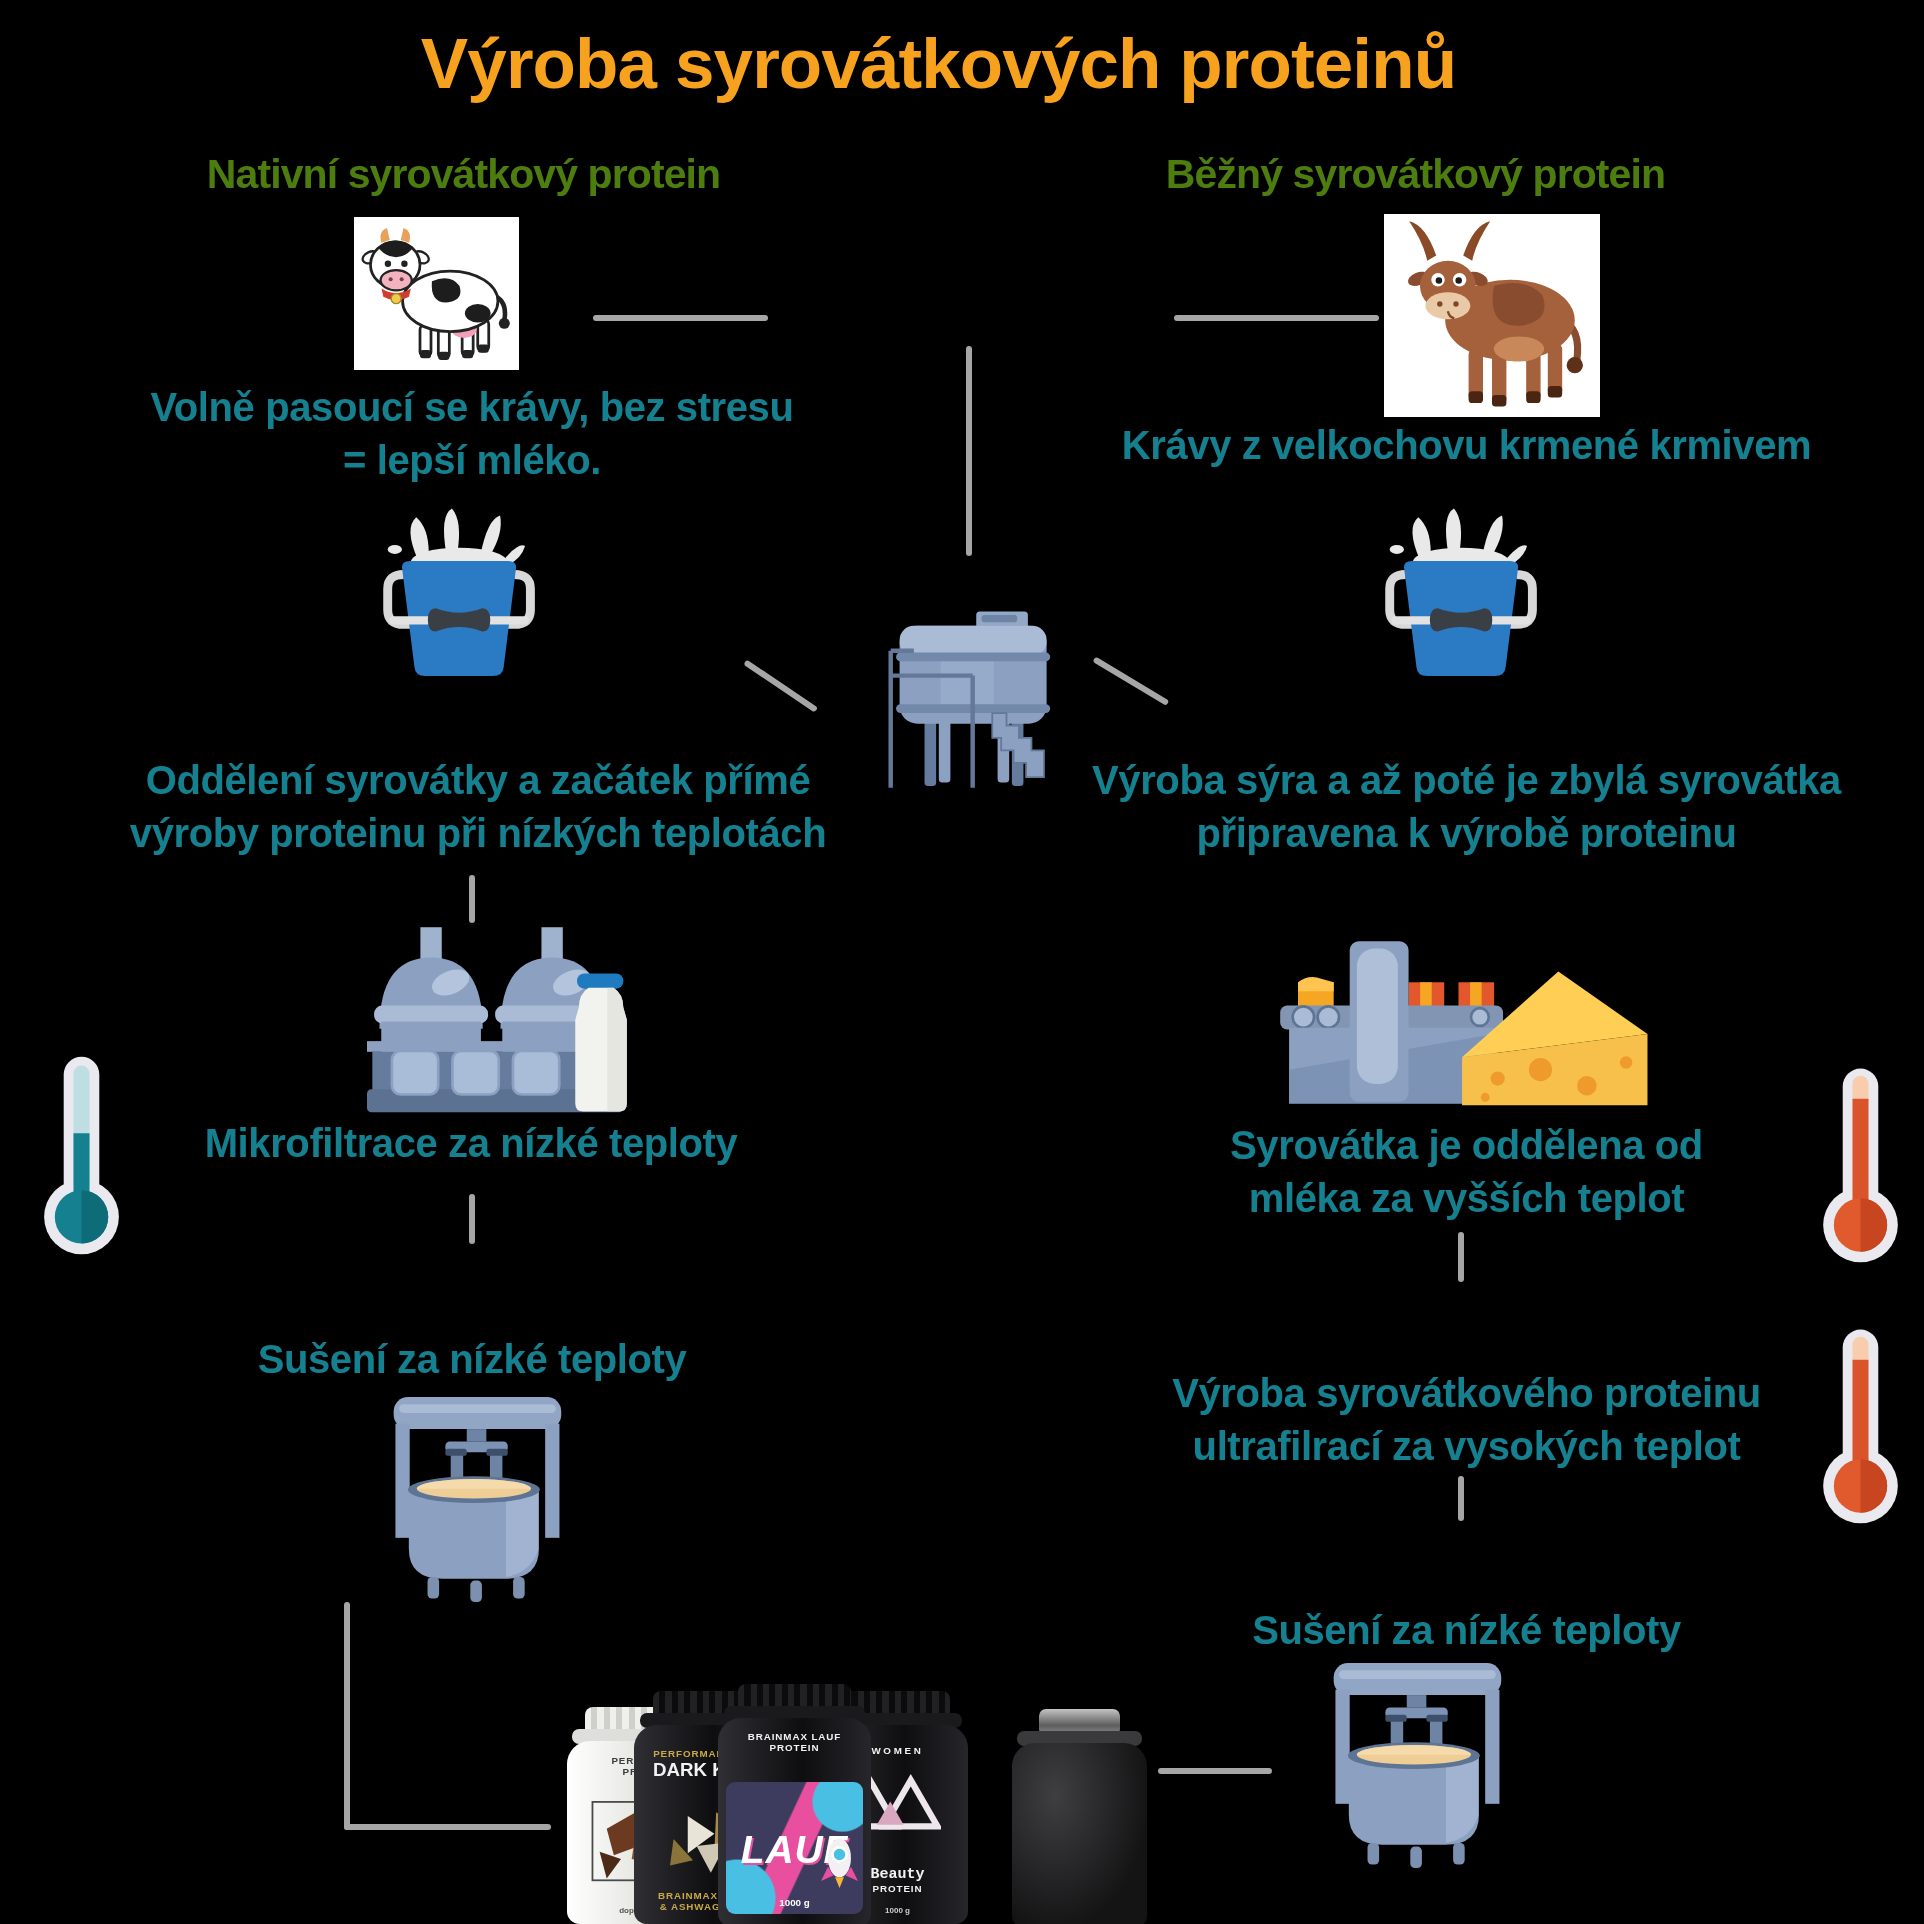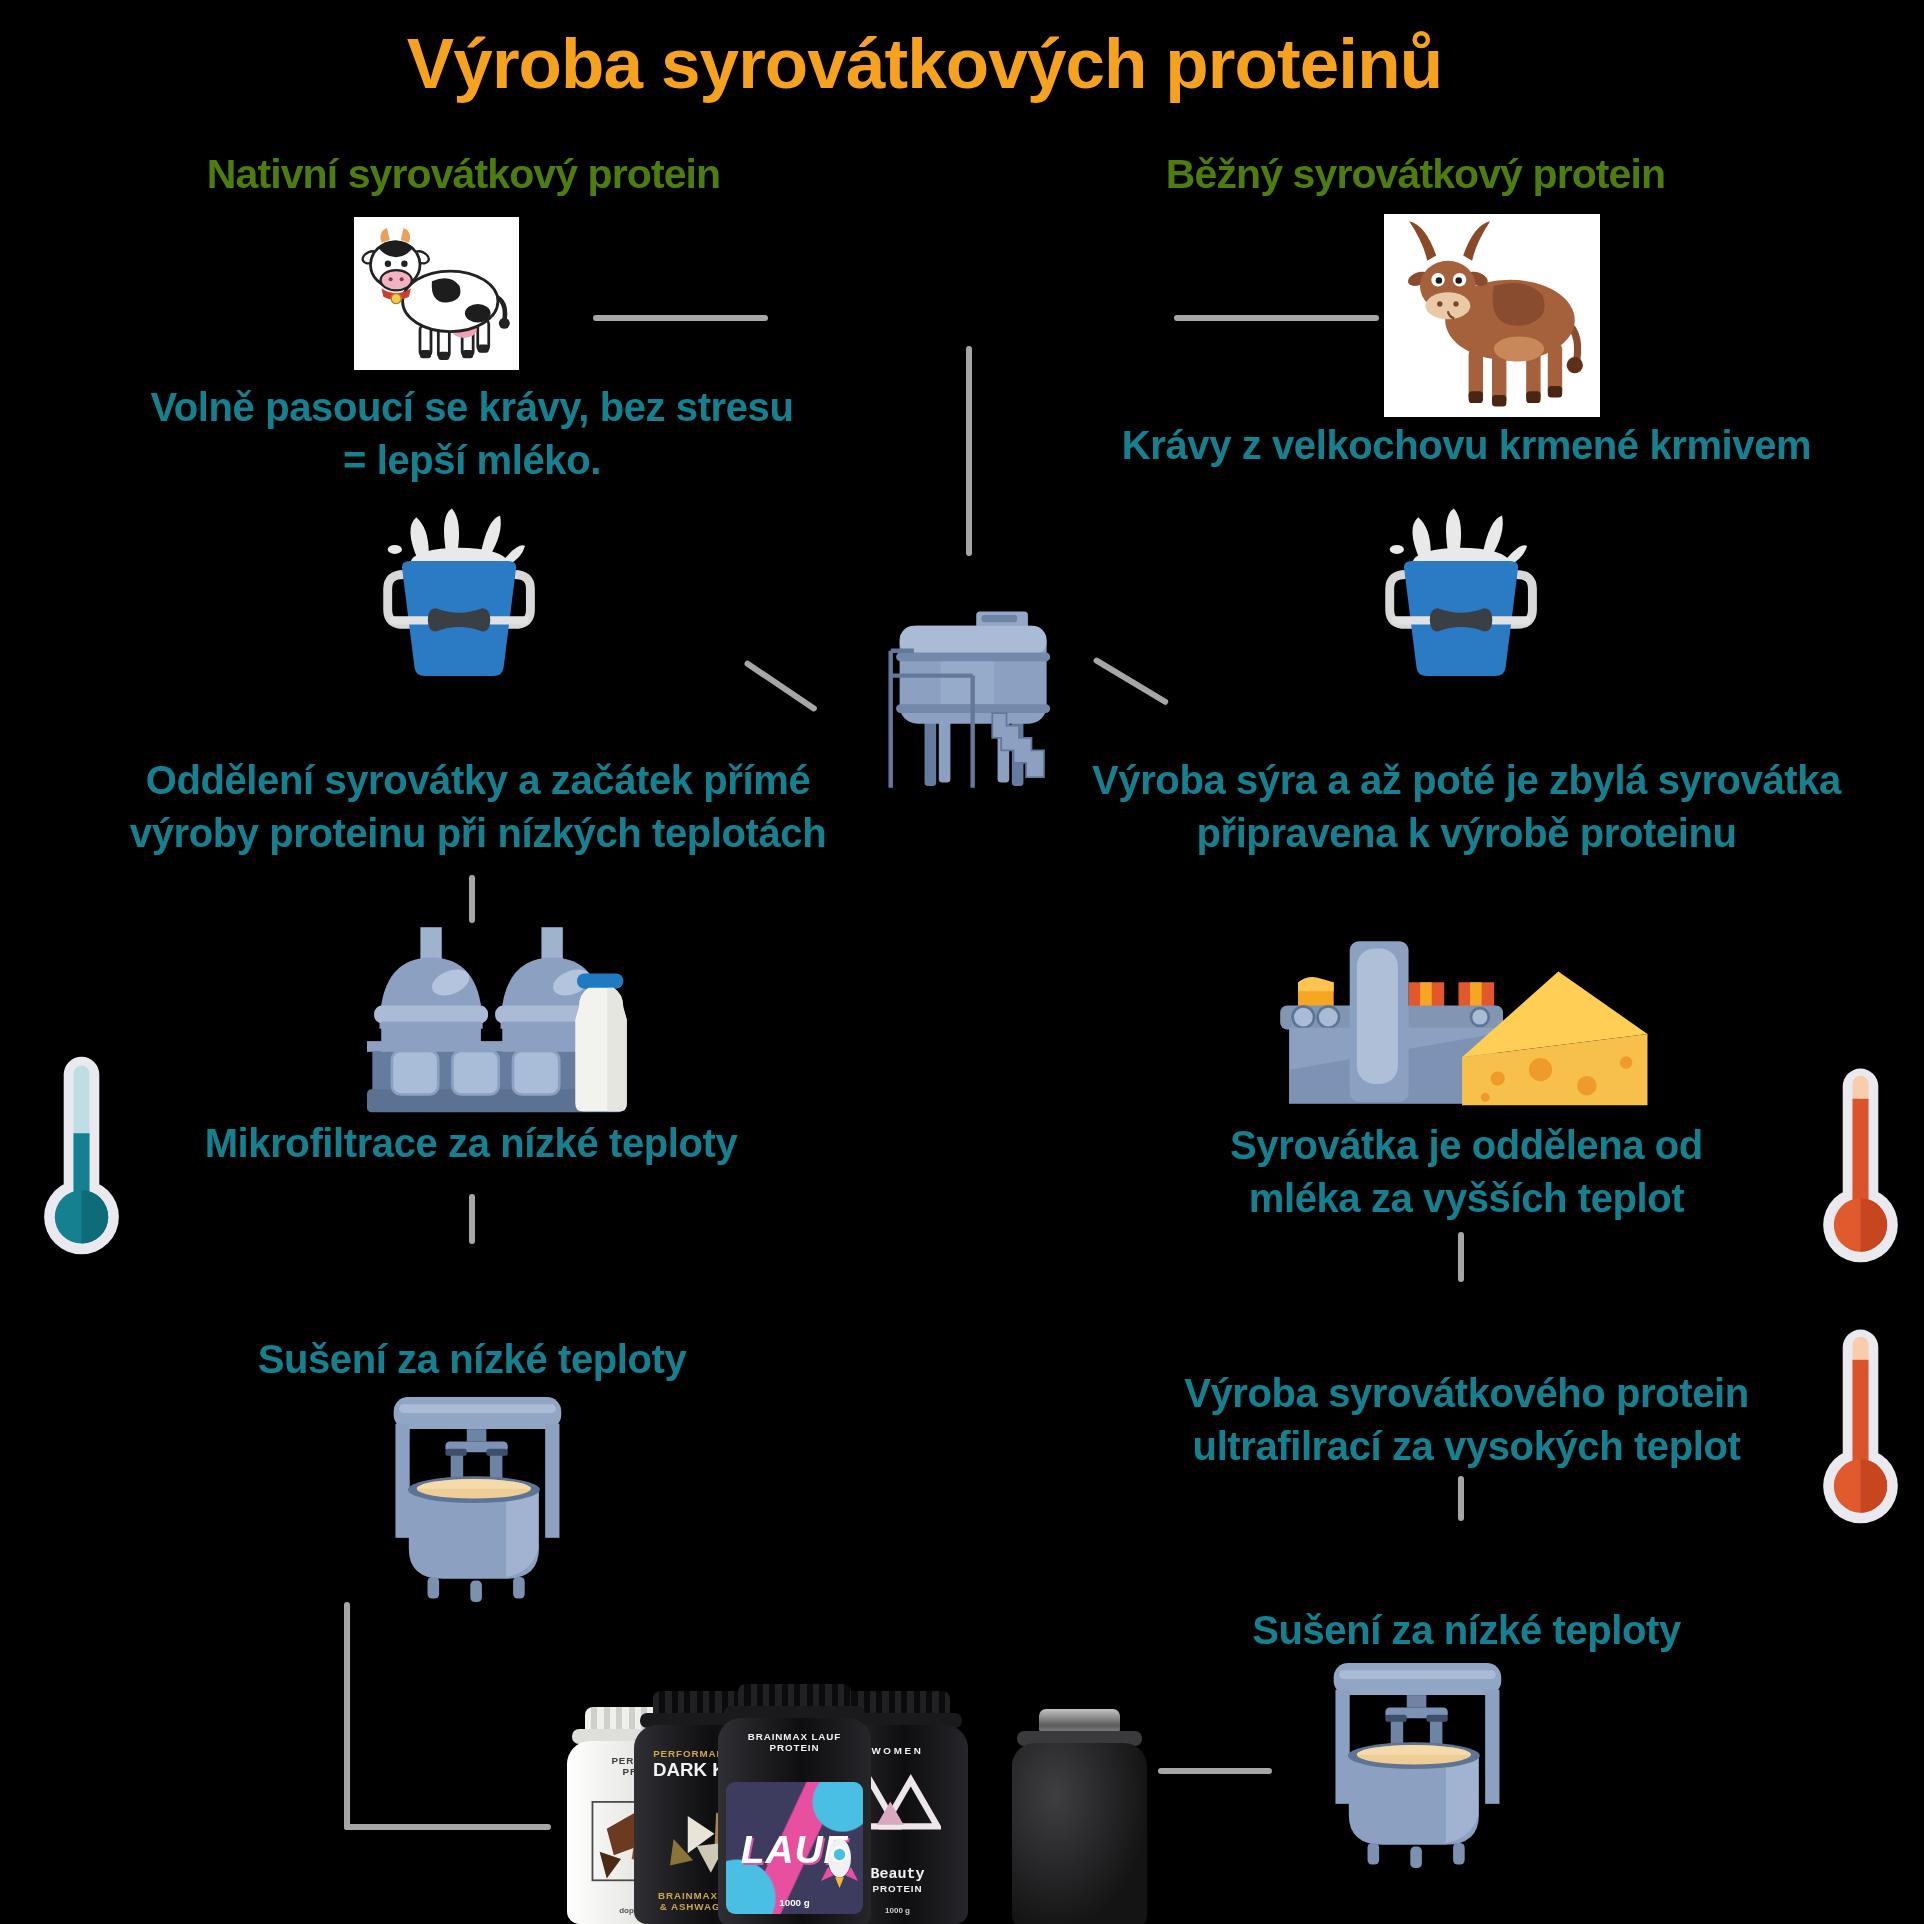--- a/index.html
+++ b/index.html
@@ -2,21 +2,21 @@
 <html style="font-size:14.3px"><head>
 <meta charset="utf-8">
 <style>
   html,body{margin:0;padding:0;background:#000;}
   .stage{
     position:relative;width:1925px;height:1925px;background:#000;overflow:hidden;
     font-family:"Liberation Sans","DejaVu Sans",sans-serif;font-weight:bold;
   }
   .abs{position:absolute;}
   .title{
-    left:2px;top:23px;width:1845px;text-align:center;
+    left:16px;top:23px;width:1845px;text-align:center;
     color:#F7A21E;font-size:71px;letter-spacing:-0.9px;
   }
   .col-header{
     top:151px;text-align:center;color:#4d7c0f;font-size:41px;letter-spacing:-0.9px;
   }
   .step-text{
     text-align:center;color:#15808F;font-size:40px;line-height:53px;letter-spacing:-0.4px;
   }
   .conn{position:absolute;background:#A6A6A6;border-radius:3.6px;}
   .card{position:absolute;background:#fff;}
@@ -298,21 +298,21 @@
   </div>
 
   <div class="abs step-text" style="left:52px;top:1117px;width:838px;">Mikrofiltrace za nízké teploty</div>
   <div class="abs step-text" style="left:1043px;top:1119px;width:847px;">
     <div>Syrovátka je oddělena od</div>
     <div>mléka za vyšších teplot</div>
   </div>
 
   <div class="abs step-text" style="left:53px;top:1333px;width:838px;">Sušení za nízké teploty</div>
   <div class="abs step-text" style="left:1043px;top:1367px;width:847px;">
-    <div>Výroba syrovátkového protein</div>
+    <div>Výroba syrovátkového proteinu</div>
     <div>ultrafilrací za vysokých teplot</div>
   </div>
 
   <div class="icon" style="left:381px;top:1397px;width:192px;height:205px;">
     <svg viewBox="0 0 215 230">
       <rect x="14" y="0" width="188" height="36" rx="16" fill="#91A5C4"></rect>
       <rect x="20" y="8" width="176" height="10" rx="5" fill="#A9BBD5"></rect>
       <rect x="16" y="30" width="16" height="128" fill="#8CA1C1"></rect>
       <rect x="184" y="30" width="16" height="128" fill="#8CA1C1"></rect>
       <rect x="96" y="36" width="22" height="14" fill="#6E84A5"></rect>

